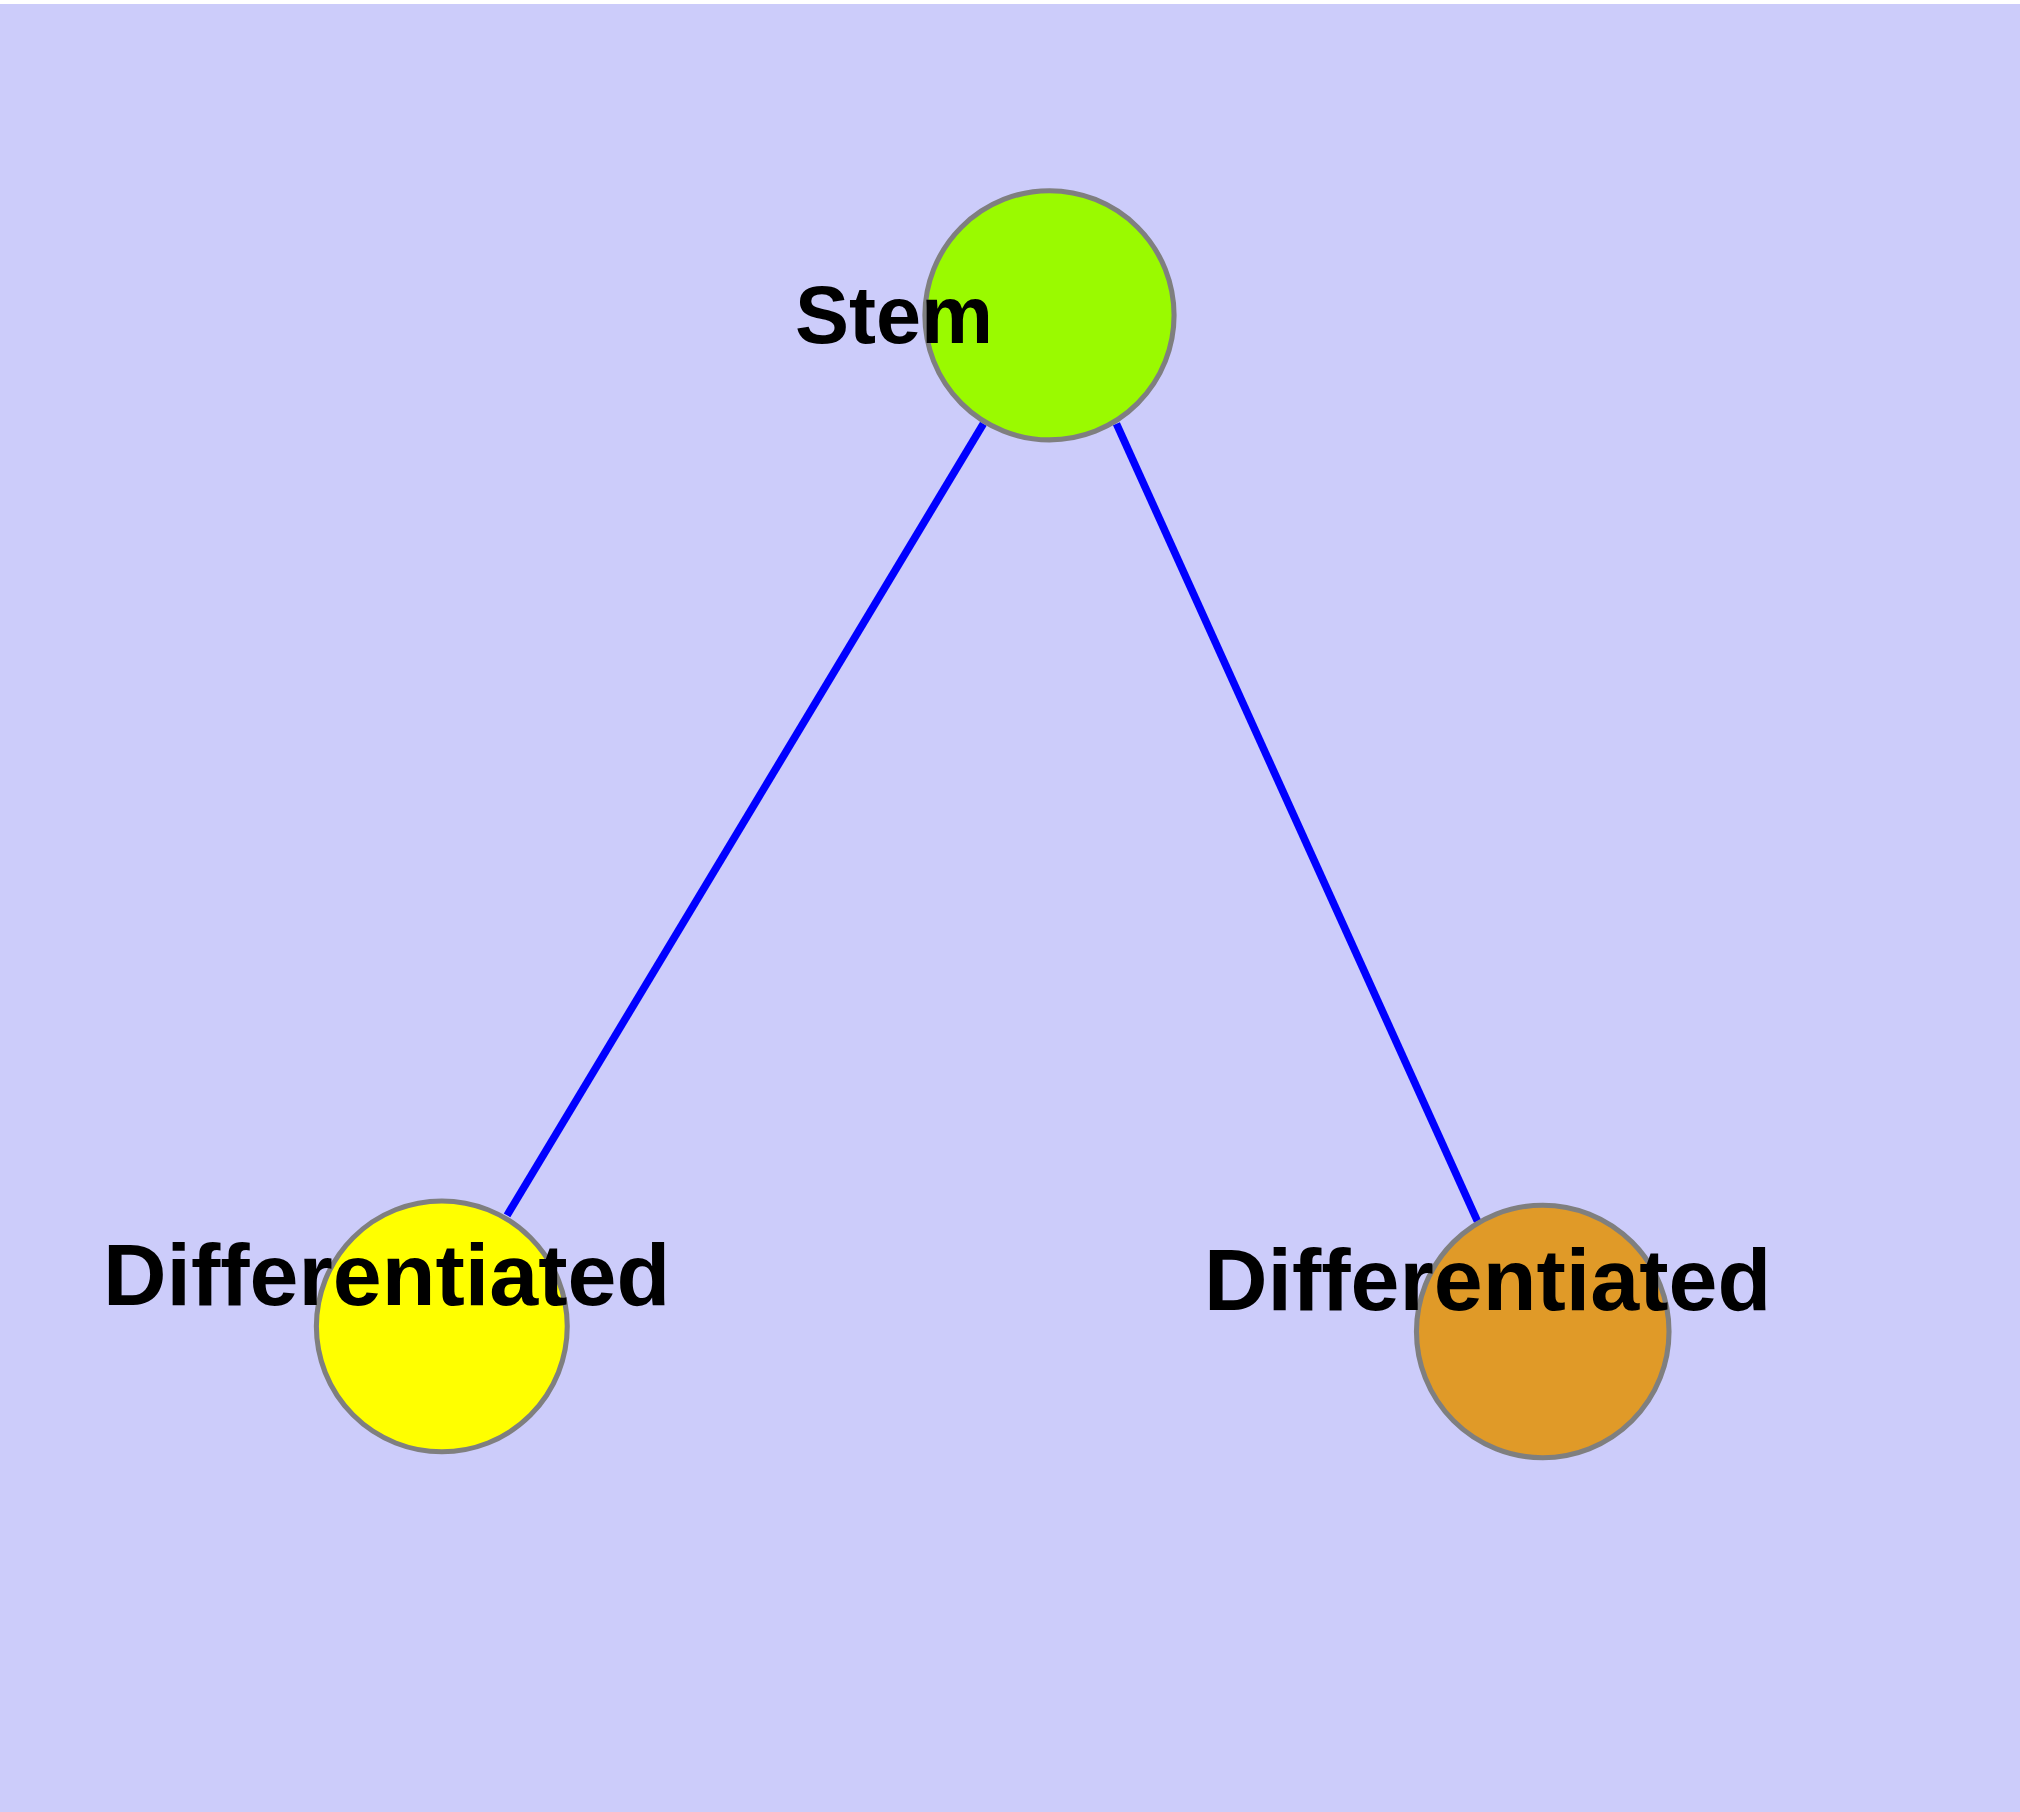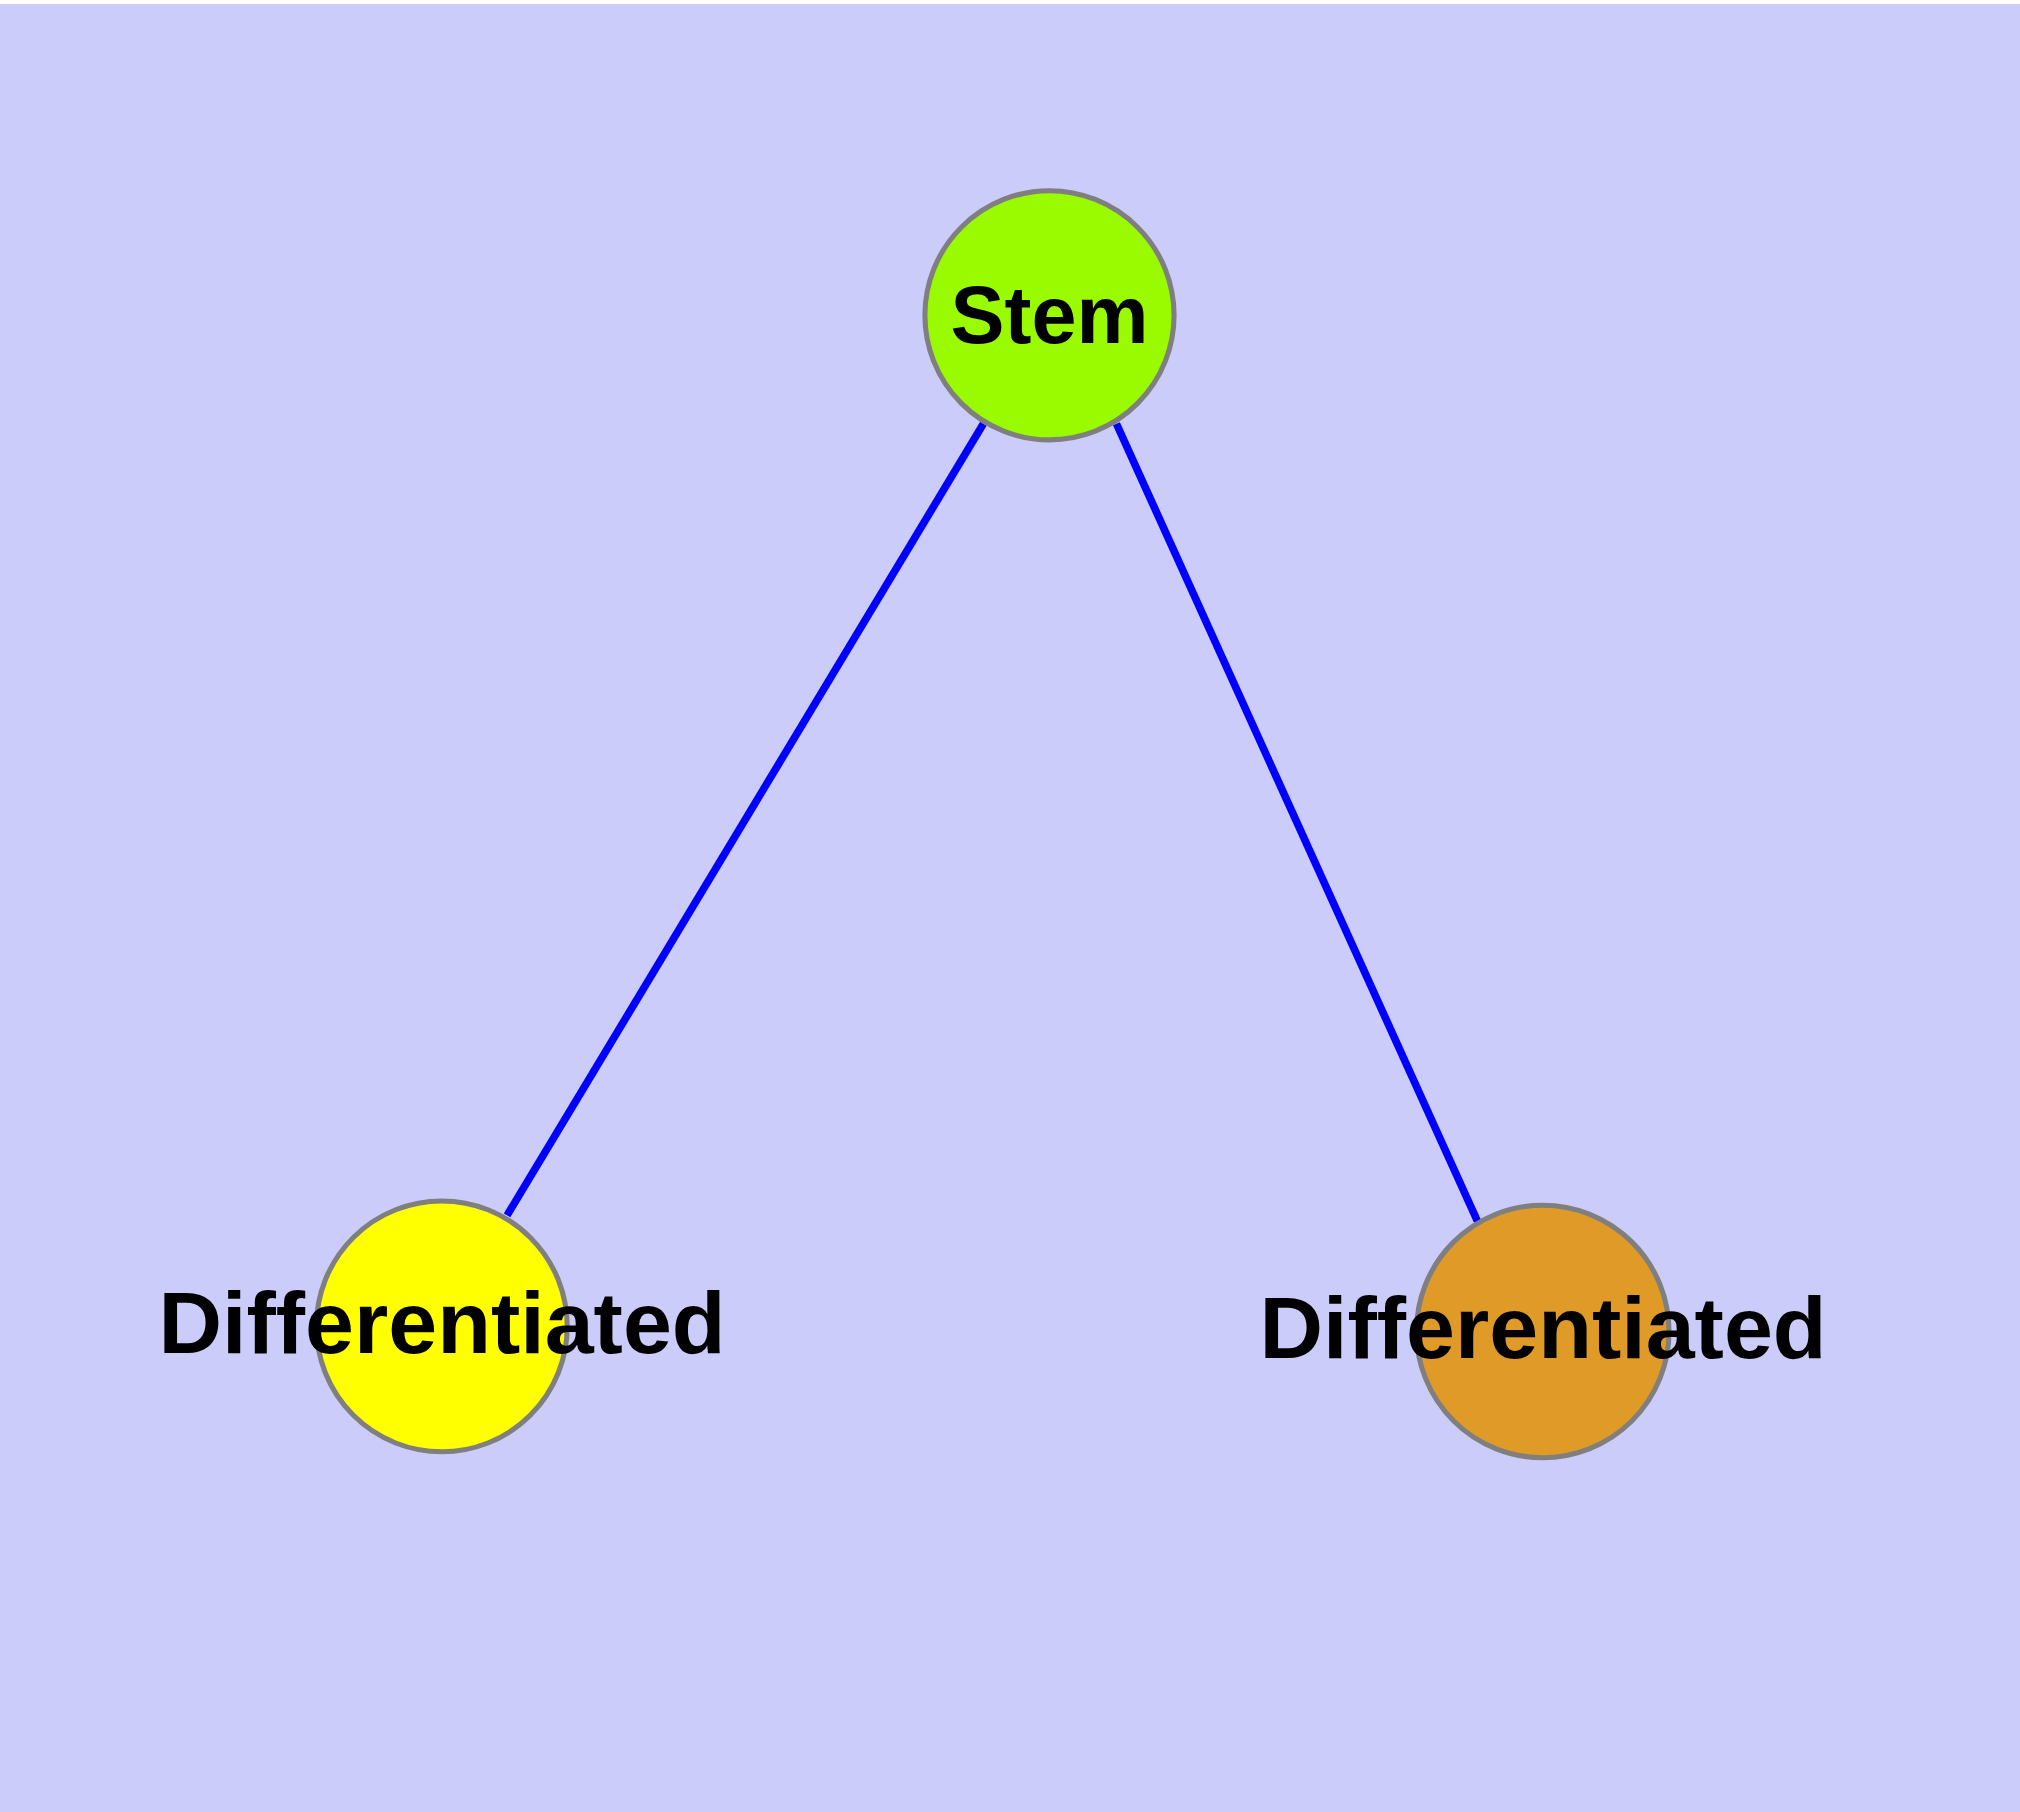--- a/index.html
+++ b/index.html
@@ -29,32 +29,30 @@
     left: 0;
     top: 0;
     width: 2021px;
     height: 1812px;
   }
   .node-label {
     position: absolute;
     color: #000000;
     font-family: "Liberation Sans", sans-serif;
     font-weight: bold;
-    text-align: center;
     line-height: 1.12;
     white-space: pre;
     pointer-events: none;
     -webkit-font-smoothing: antialiased;
   }
   .label-root {
     font-size: 81px;
   }
   .label-leaf {
     font-size: 88px;
-    margin-top: 48px;
   }
 </style>
 </head>
 <body>
 
 <div id="stage">
   <div id="canvas"></div>
 
   <svg id="graph-svg" viewBox="0 0 2384 2138">
     <g>

